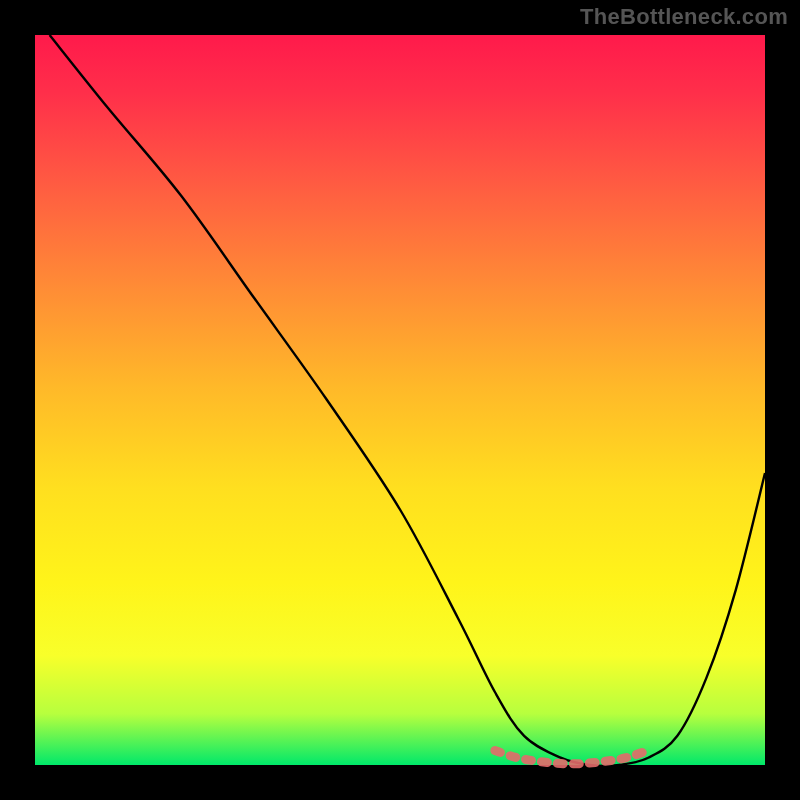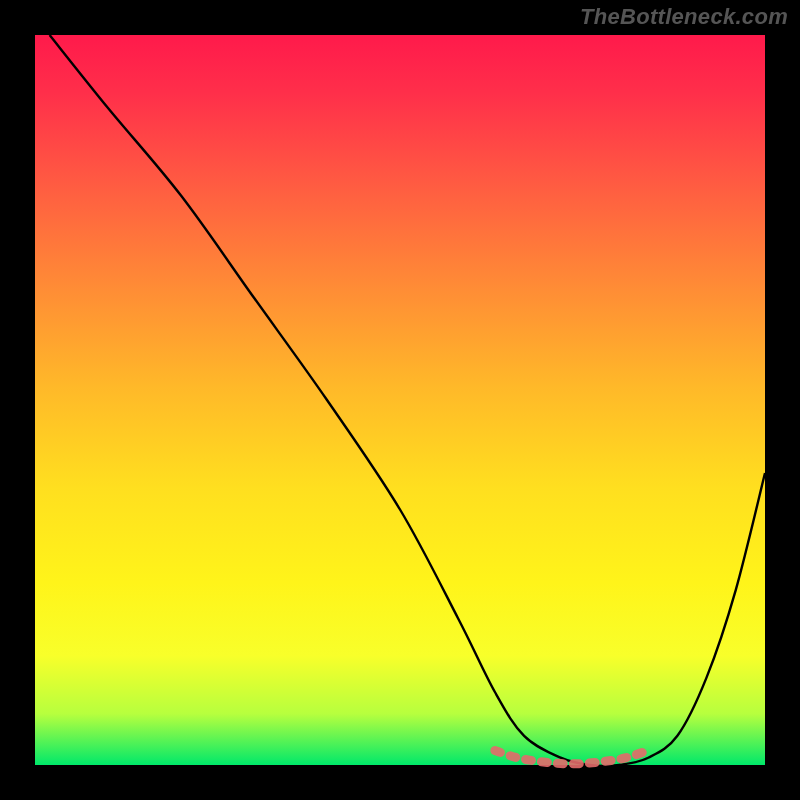--- a/index.html
+++ b/index.html
@@ -19,21 +19,20 @@
   }
   .watermark {
     position: absolute;
     top: 4px;
     right: 12px;
     color: #555;
     font-size: 22px;
     font-weight: 600;
     letter-spacing: 0.3px;
     z-index: 5;
-    font-style: italic;
   }
   .plot-area {
     position: absolute;
     left: 35px;
     top: 35px;
     width: 730px;
     height: 730px;
     
     background: linear-gradient(
       to bottom,

